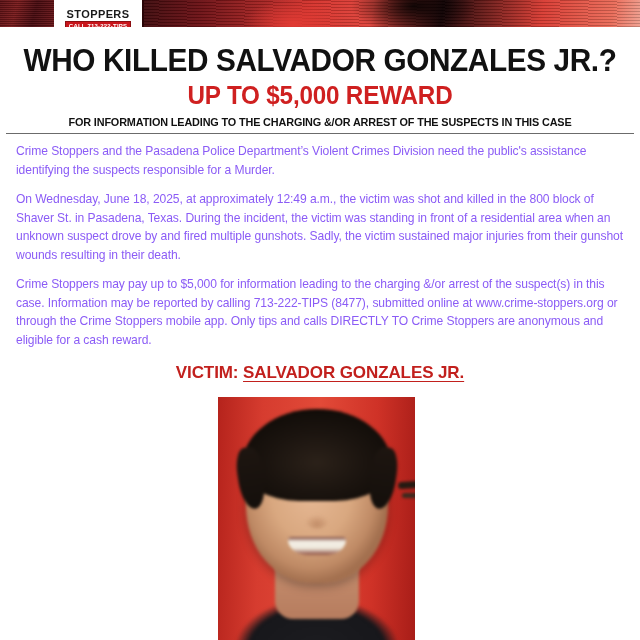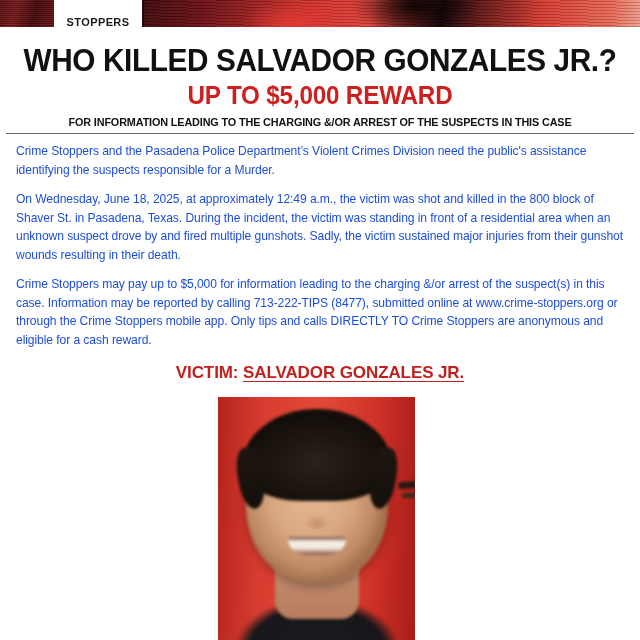--- a/index.html
+++ b/index.html
@@ -41,21 +41,21 @@
   .banner-logo {
     position: absolute;
     left: 56px; top: 0;
     width: 86px; height: 28px;
     background: #ffffff;
     border-right: 2px solid #ffffff;
     display: flex;
     flex-direction: column;
     align-items: center;
     justify-content: flex-start;
-    padding-top: 16px;
+    padding-top: 8px;
     overflow: hidden;
   }
   .logo-stoppers {
     font-family: "Liberation Sans", sans-serif;
     font-weight: bold;
     font-size: 11px;
     letter-spacing: 0.4px;
     color: #1a1a1a;
     line-height: 12px;
     white-space: nowrap;
@@ -130,21 +130,21 @@
   
   .body-copy {
     margin: 0 auto;
     padding: 0 14px 0 16px;
     width: 640px;
   }
   .para {
     font-family: "Liberation Sans", sans-serif;
     font-size: 12.1px;
     line-height: 18.5px;
-    color: #1d4ed8;
+    color: #8b5cf6;
     text-align: left;
     margin-top: 11px;
     letter-spacing: -0.08px;
   }
   .para:first-child { margin-top: 8px; }
 
   
   .victim-head {
     text-align: center;
     font-family: "Liberation Sans", sans-serif;

